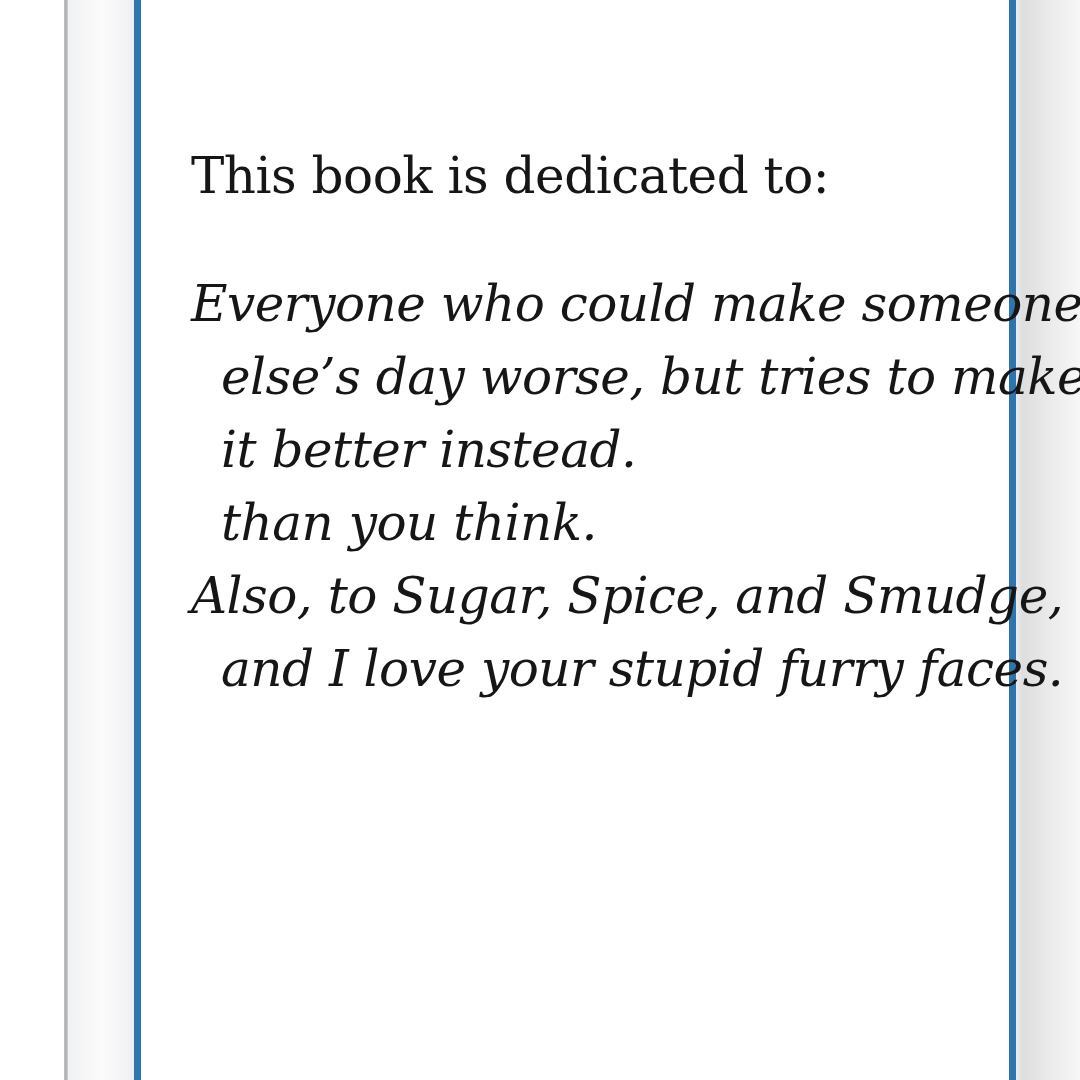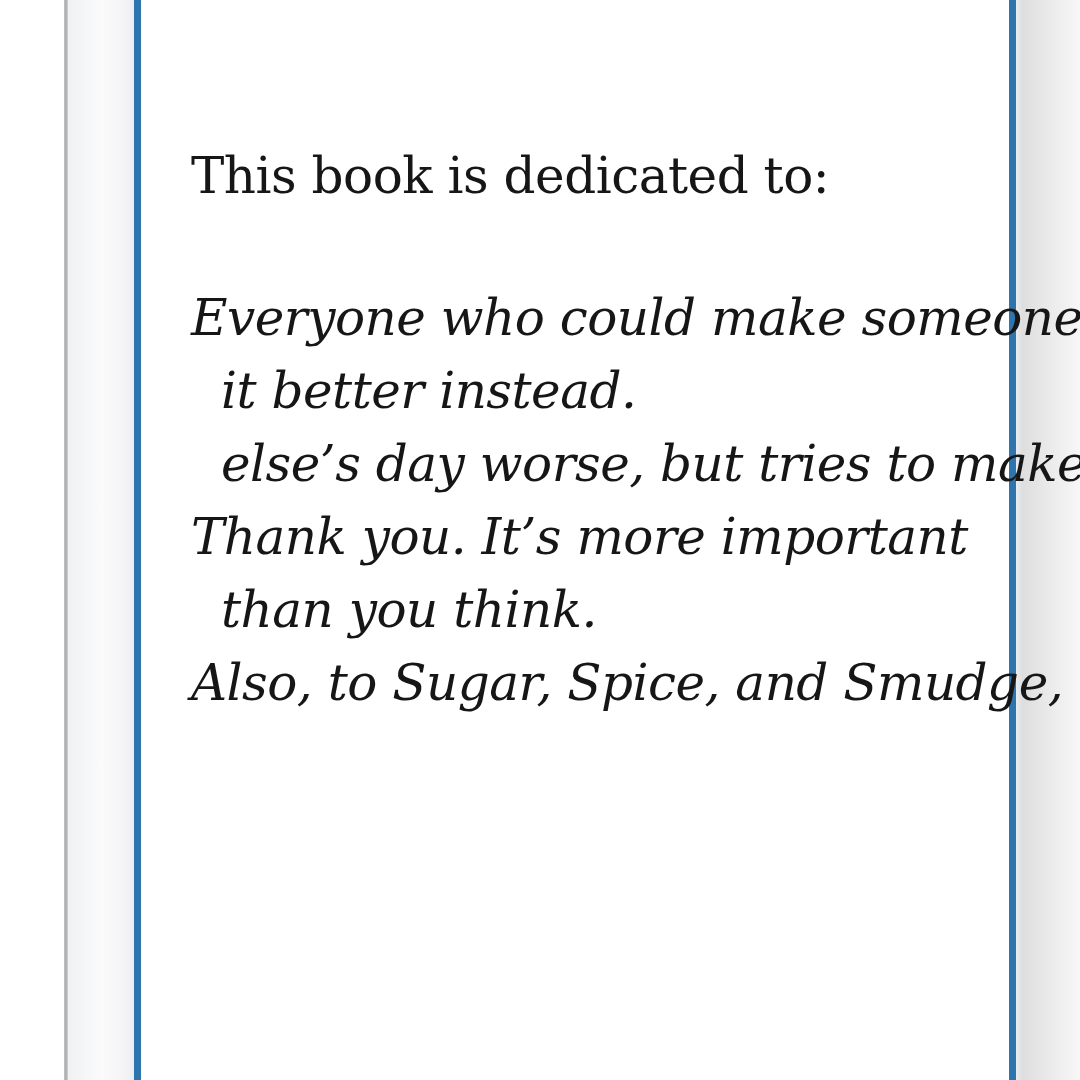--- a/index.html
+++ b/index.html
@@ -67,21 +67,21 @@
   }
   .heading {
     margin: 0;
     font-weight: normal;
     font-size: 50px;
     line-height: 73px;
     letter-spacing: -0.5px;
     white-space: nowrap;
   }
   .dedication {
-    margin-top: 69px;
+    margin-top: 55px;
     font-style: italic;
   }
   .line {
     font-size: 50px;
     line-height: 73px;
     letter-spacing: -0.5px;
     white-space: nowrap;
   }
   .line.cont {
     padding-left: 30px;
@@ -94,20 +94,20 @@
   <div class="stack-line"></div>
   <div class="gutter-left"></div>
   <div class="page-border left"></div>
   <div class="page-border right"></div>
   <div class="gutter-right"></div>
 
   <main class="page-content">
     <h1 class="heading">This book is dedicated to:</h1>
     <section class="dedication" id="dedication">
         <div class="line">Everyone who could make someone</div>
+        <div class="line cont">else’s day worse, but tries to make</div>
         <div class="line cont">it better instead.</div>
-        <div class="line cont">else’s day worse, but tries to make</div>
-        <div class="line">Thank you. It’s more important</div>
         <div class="line cont">than you think.</div>
         <div class="line">Also, to Sugar, Spice, and Smudge,</div>
+        <div class="line cont">and I love your stupid furry faces.</div>
       </section>
   </main>
 </div>
 
 </body></html>

